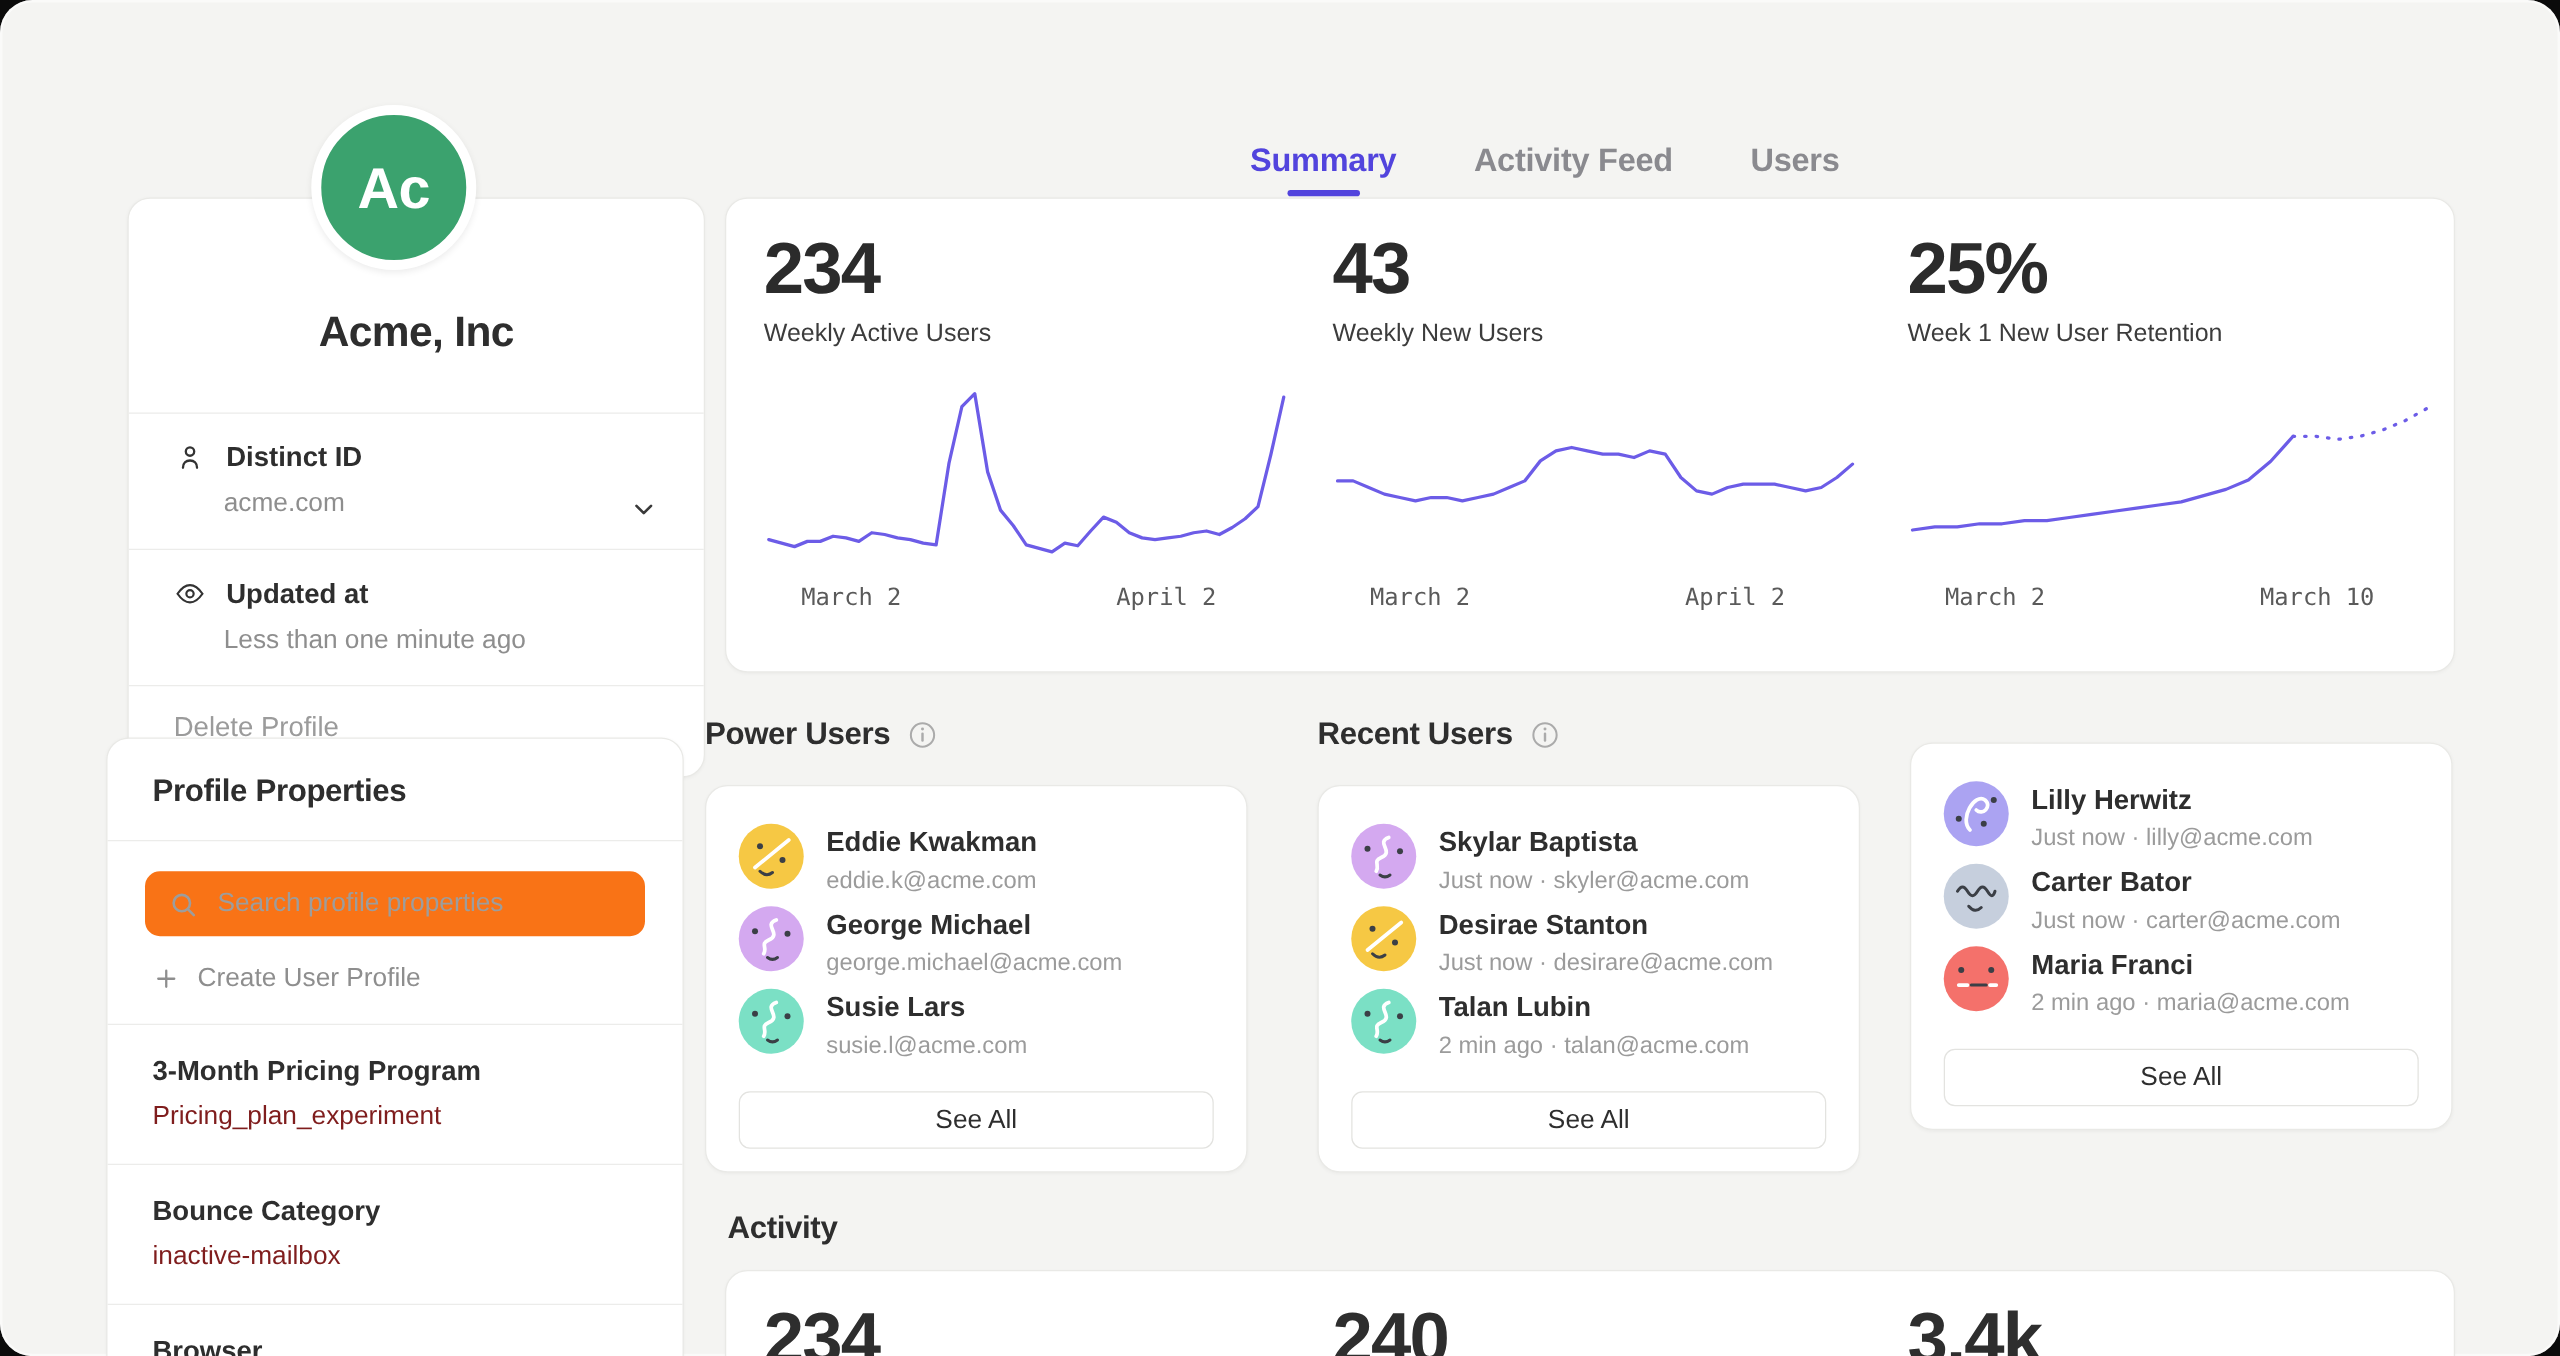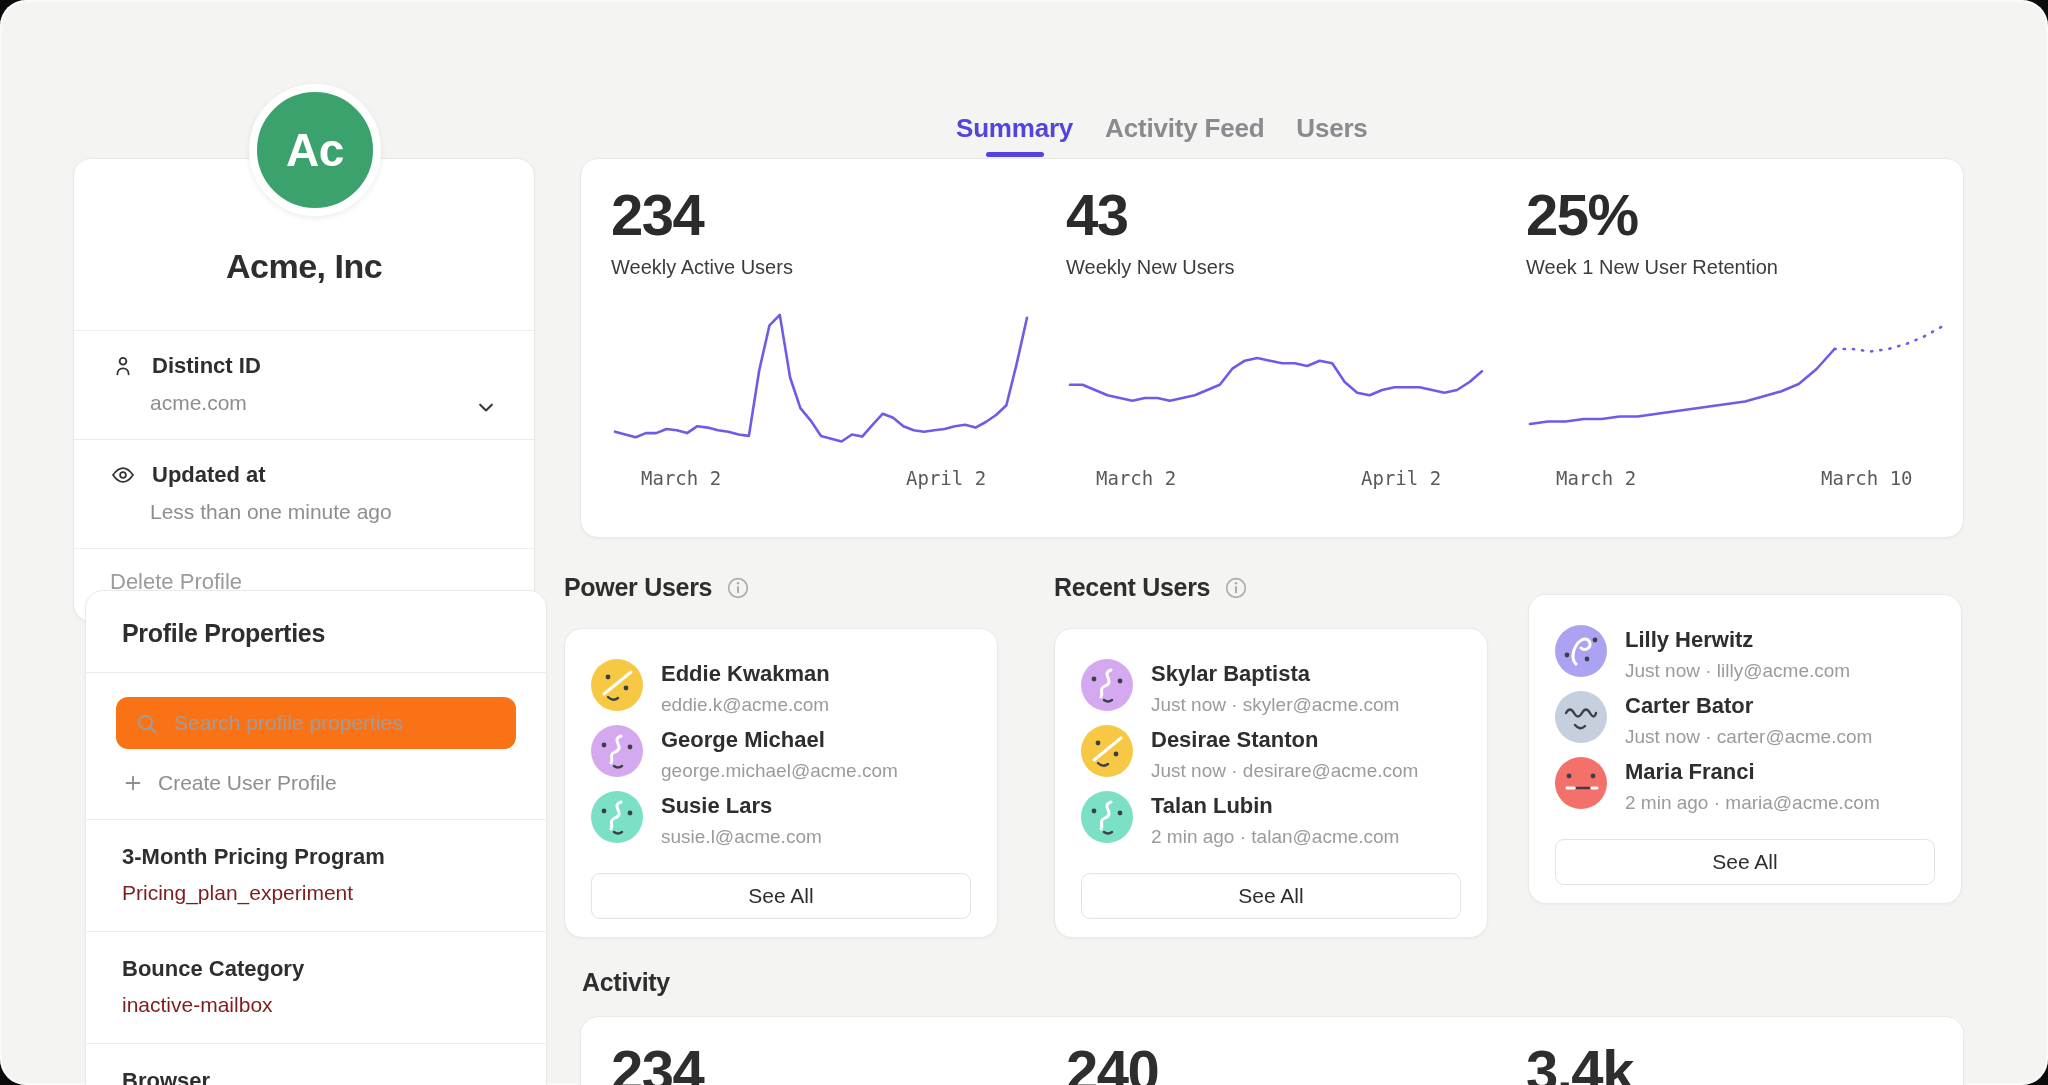--- a/index.html
+++ b/index.html
@@ -11,21 +11,21 @@
   .card{position:absolute;background:#fff;border:1px solid #E9E9E6;border-radius:18px;
         box-shadow:0 1px 3px rgba(0,0,0,.04);}
   .divider{height:1px;background:#ECECEA;width:100%;}
   svg{display:block;}
 
   
   .avatar-ring{position:absolute;left:249px;top:84px;width:116px;height:116px;border-radius:50%;
                border:8px solid #fff;z-index:3;display:flex;align-items:center;justify-content:center;
                box-shadow:0 2px 6px rgba(0,0,0,.08);}
   .avatar-ring span{font-size:46px;font-weight:bold;color:#fff;letter-spacing:-.5px;}
-  .profile-card{left:73px;top:158px;width:460px;}
+  .profile-card{left:102px;top:158px;width:460px;}
   .org-name{padding:88px 0 44px;text-align:center;font-size:34px;font-weight:bold;letter-spacing:-.5px;}
   .field-row{position:relative;padding:22px 36px 24px;}
   .field-head{display:flex;align-items:center;gap:16px;}
   .field-label{font-size:22px;font-weight:bold;}
   .field-value{margin:12px 0 0 40px;font-size:21px;color:#8e8e8e;}
   .field-chevron{position:absolute;right:34px;top:62px;cursor:pointer;}
   .delete-row{padding:20px 36px 26px;font-size:22px;color:#9b9b9b;cursor:pointer;}
 
   .props-card{left:85px;top:590px;width:460px;height:560px;}
   .props-title{padding:28px 36px 24px;font-size:25px;font-weight:bold;letter-spacing:-.3px;}
@@ -35,36 +35,36 @@
       font-family:"Liberation Sans","DejaVu Sans",sans-serif;}
   .search-wrap input::placeholder{color:#9d9d9d;}
   .search-icon{position:absolute;left:18px;top:14px;}
   .create-row{display:flex;align-items:center;gap:14px;padding:22px 36px 24px;font-size:21px;
               color:#8e8e8e;cursor:pointer;}
   .prop-item{padding:24px 36px 26px;cursor:pointer;}
   .prop-name{font-size:22px;font-weight:bold;}
   .prop-value{margin-top:11px;font-size:21px;color:#7f1d1d;}
 
   
-  .tabs{position:absolute;left:956px;top:113px;display:flex;gap:32px;z-index:2;align-items:flex-end;}
+  .tabs{position:absolute;left:1000px;top:113px;display:flex;gap:62px;z-index:2;align-items:flex-end;}
   .tab{position:relative;font-size:26px;color:#8a8a8f;padding-bottom:13px;cursor:pointer;font-weight:bold;letter-spacing:-.2px;}
   .tab.active{color:#5244DD;}
   .tab.active::after{content:"";position:absolute;left:50%;transform:translateX(-50%);bottom:0;
       width:58px;height:5px;border-radius:3px;background:#5244DD;}
 
   
   .summary-card{left:580px;top:158px;width:1382px;height:378px;}
   .stat-col{position:absolute;top:0;width:420px;height:100%;}
   .stat-col.c0{left:30px;} .stat-col.c1{left:485px;} .stat-col.c2{left:945px;}
   .stat-value{position:absolute;top:22px;font-size:58px;font-weight:bold;letter-spacing:-1.5px;color:#2b2b2b;}
   .stat-label{position:absolute;top:97px;font-size:20px;color:#3c3c3c;}
   .spark{position:absolute;top:135px;left:0;width:420px;height:160px;}
   .axis{position:absolute;top:308px;left:0;width:420px;height:26px;
         font-family:"DejaVu Sans Mono","Liberation Mono",monospace;font-size:19px;color:#5a5a5a;}
-  .axis .lft{position:absolute;left:30px;} .axis .rgt{position:absolute;left:295px;}
+  .axis .lft{position:absolute;left:30px;} .axis .rgt{position:absolute;left:282px;}
 
   
   .user-section{position:absolute;top:570px;width:434px;}
   .user-section.s0{left:564px;} .user-section.s1{left:1054px;} .user-section.s2{left:1528px;}
   .section-head{display:flex;align-items:center;gap:13px;height:34px;}
   .section-title{font-size:25px;font-weight:bold;letter-spacing:-.3px;}
   .info-icon{cursor:pointer;margin-top:2px;}
   .user-card{position:relative;margin-top:24px;height:308px;background:#fff;border:1px solid #E9E9E6;
              border-radius:18px;box-shadow:0 1px 3px rgba(0,0,0,.04);}
   .user-row{position:absolute;left:26px;right:26px;height:56px;display:flex;gap:18px;cursor:pointer;}

